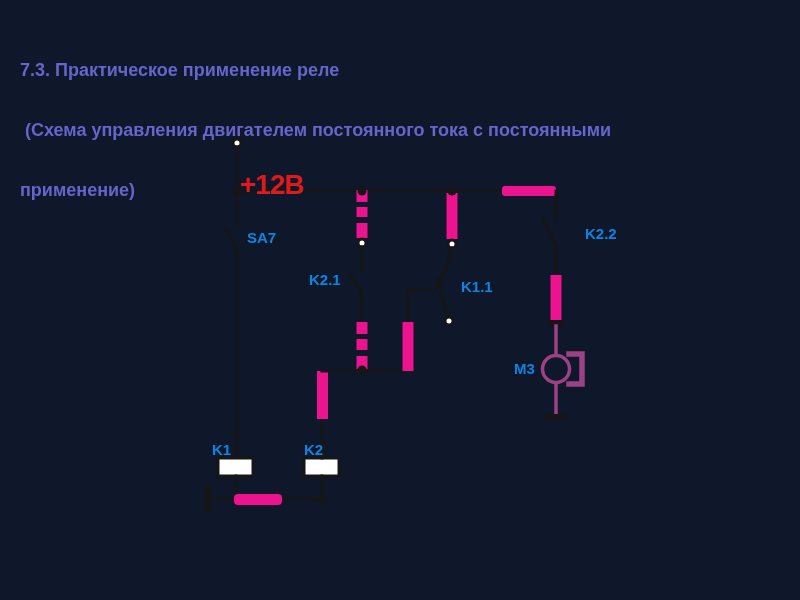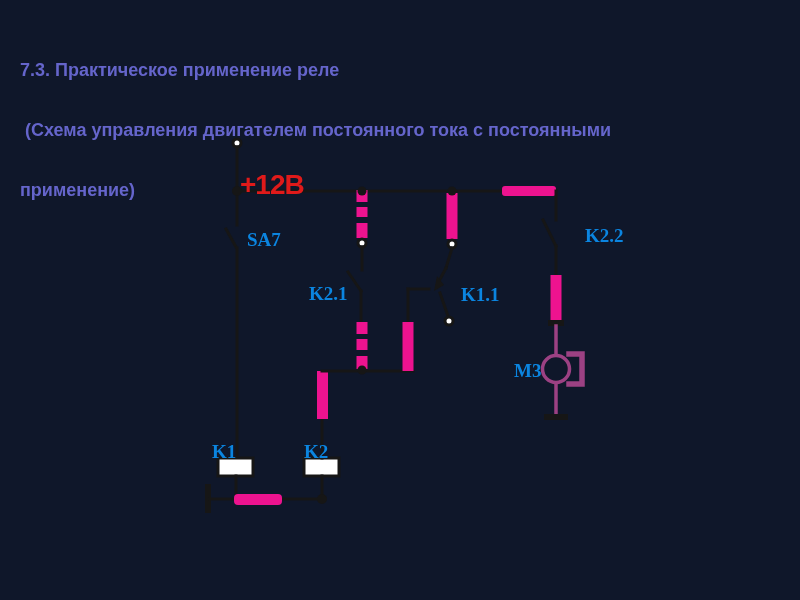--- a/index.html
+++ b/index.html
@@ -16,21 +16,21 @@
   .w{stroke:var(--wire,#161616);stroke-width:3;fill:none;stroke-linecap:square;}
   .w6{stroke-width:6;}
   .mo{stroke:var(--motor,#9C4183);fill:none;stroke-linecap:square;}
   .dot{fill:var(--wire,#161616);stroke:none;}
   .donut{fill:#ffffff;stroke:var(--wire,#161616);stroke-width:3;}
   .hl{fill:var(--highlight,#ED138F);stroke:none;}
   .coil{fill:#ffffff;stroke:var(--wire,#161616);stroke-width:3;}
   .cap{fill:var(--wire,#161616);stroke:none;}
   .lbl{
     position:absolute;color:var(--label,#0B85E0);
-    font-size:19px;font-weight:bold;white-space:nowrap;font-family:Liberation Serif, serif;
+    font-size:15px;font-weight:bold;white-space:nowrap;
   }
   .supply{
     position:absolute;left:240px;top:154px;
     color:var(--supply,#E01A1A);font-size:28px;font-weight:bold;letter-spacing:-1px;
     white-space:nowrap;
     margin-top:15px;
   }
 </style>
 </head>
 <body>
@@ -121,20 +121,20 @@
 
     <circle class="dot" cx="237" cy="191" r="5"></circle>
     <circle class="dot" cx="362" cy="191" r="4.5"></circle>
     <circle class="dot" cx="452" cy="191" r="4.5"></circle>
     <circle class="dot" cx="362" cy="370" r="4.5"></circle>
     <circle class="dot" cx="322" cy="499" r="5"></circle>
   </svg>
 
   <div class="supply">+12В</div>
   <div class="lbl" style="left:247px;top:229px;">SA7</div>
-  <div class="lbl" style="left:309px;top:283px;">K2.1</div>
-  <div class="lbl" style="left:461px;top:284px;">K1.1</div>
+  <div class="lbl" style="left:309px;top:271px;">K2.1</div>
+  <div class="lbl" style="left:461px;top:278px;">K1.1</div>
   <div class="lbl" style="left:585px;top:225px;">K2.2</div>
   <div class="lbl" style="left:514px;top:360px;">М3</div>
   <div class="lbl" style="left:212px;top:441px;">K1</div>
   <div class="lbl" style="left:304px;top:441px;">K2</div>
 
 </div>
 
 </body></html>

